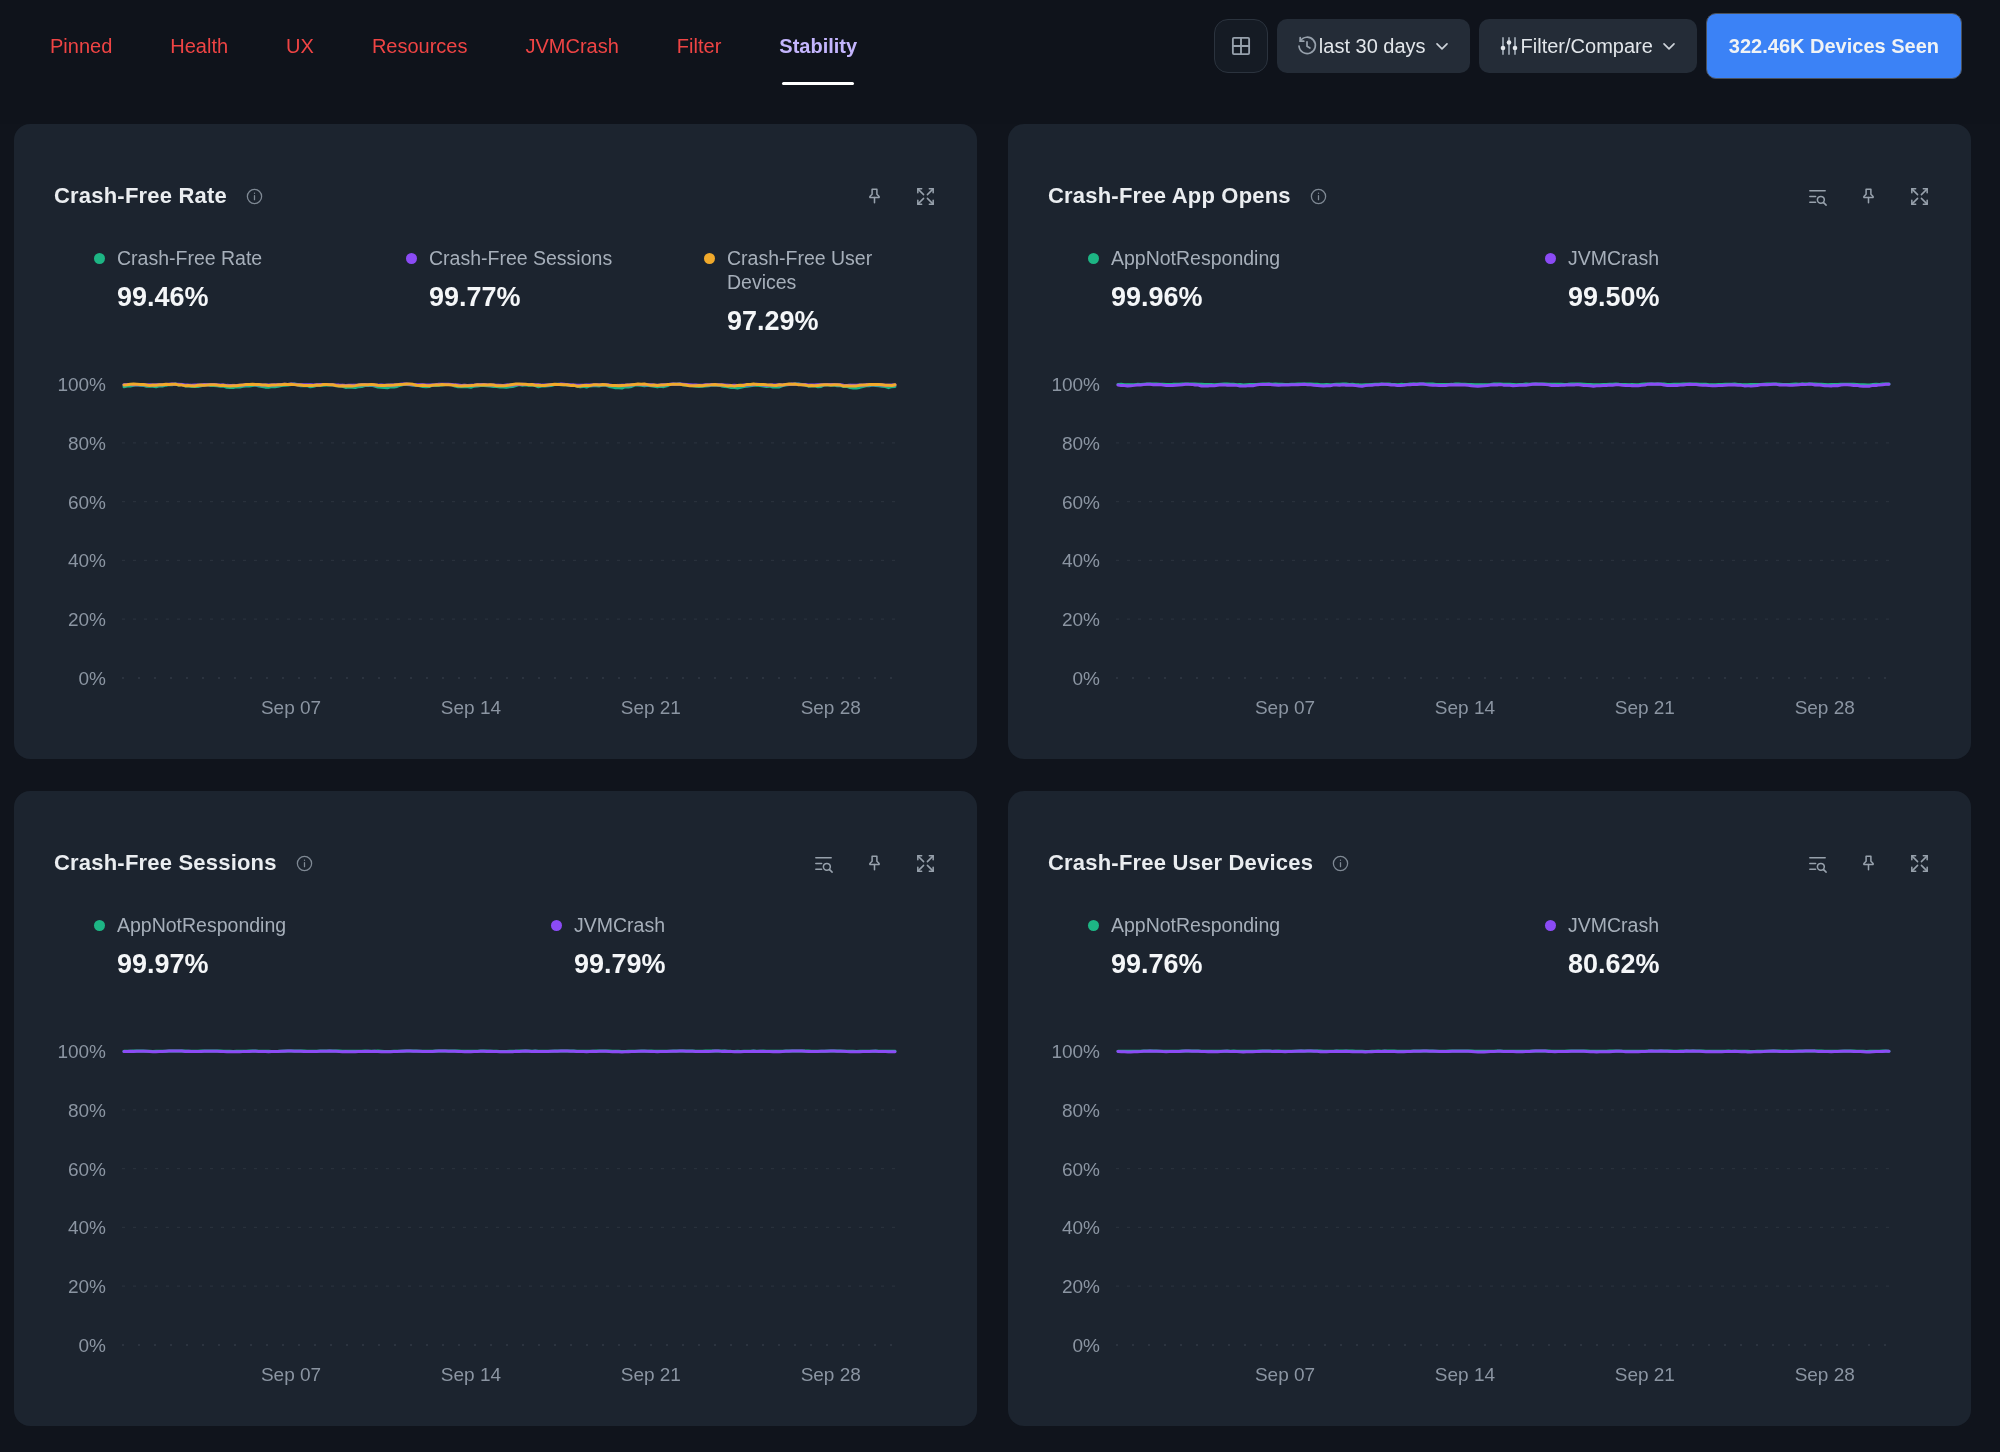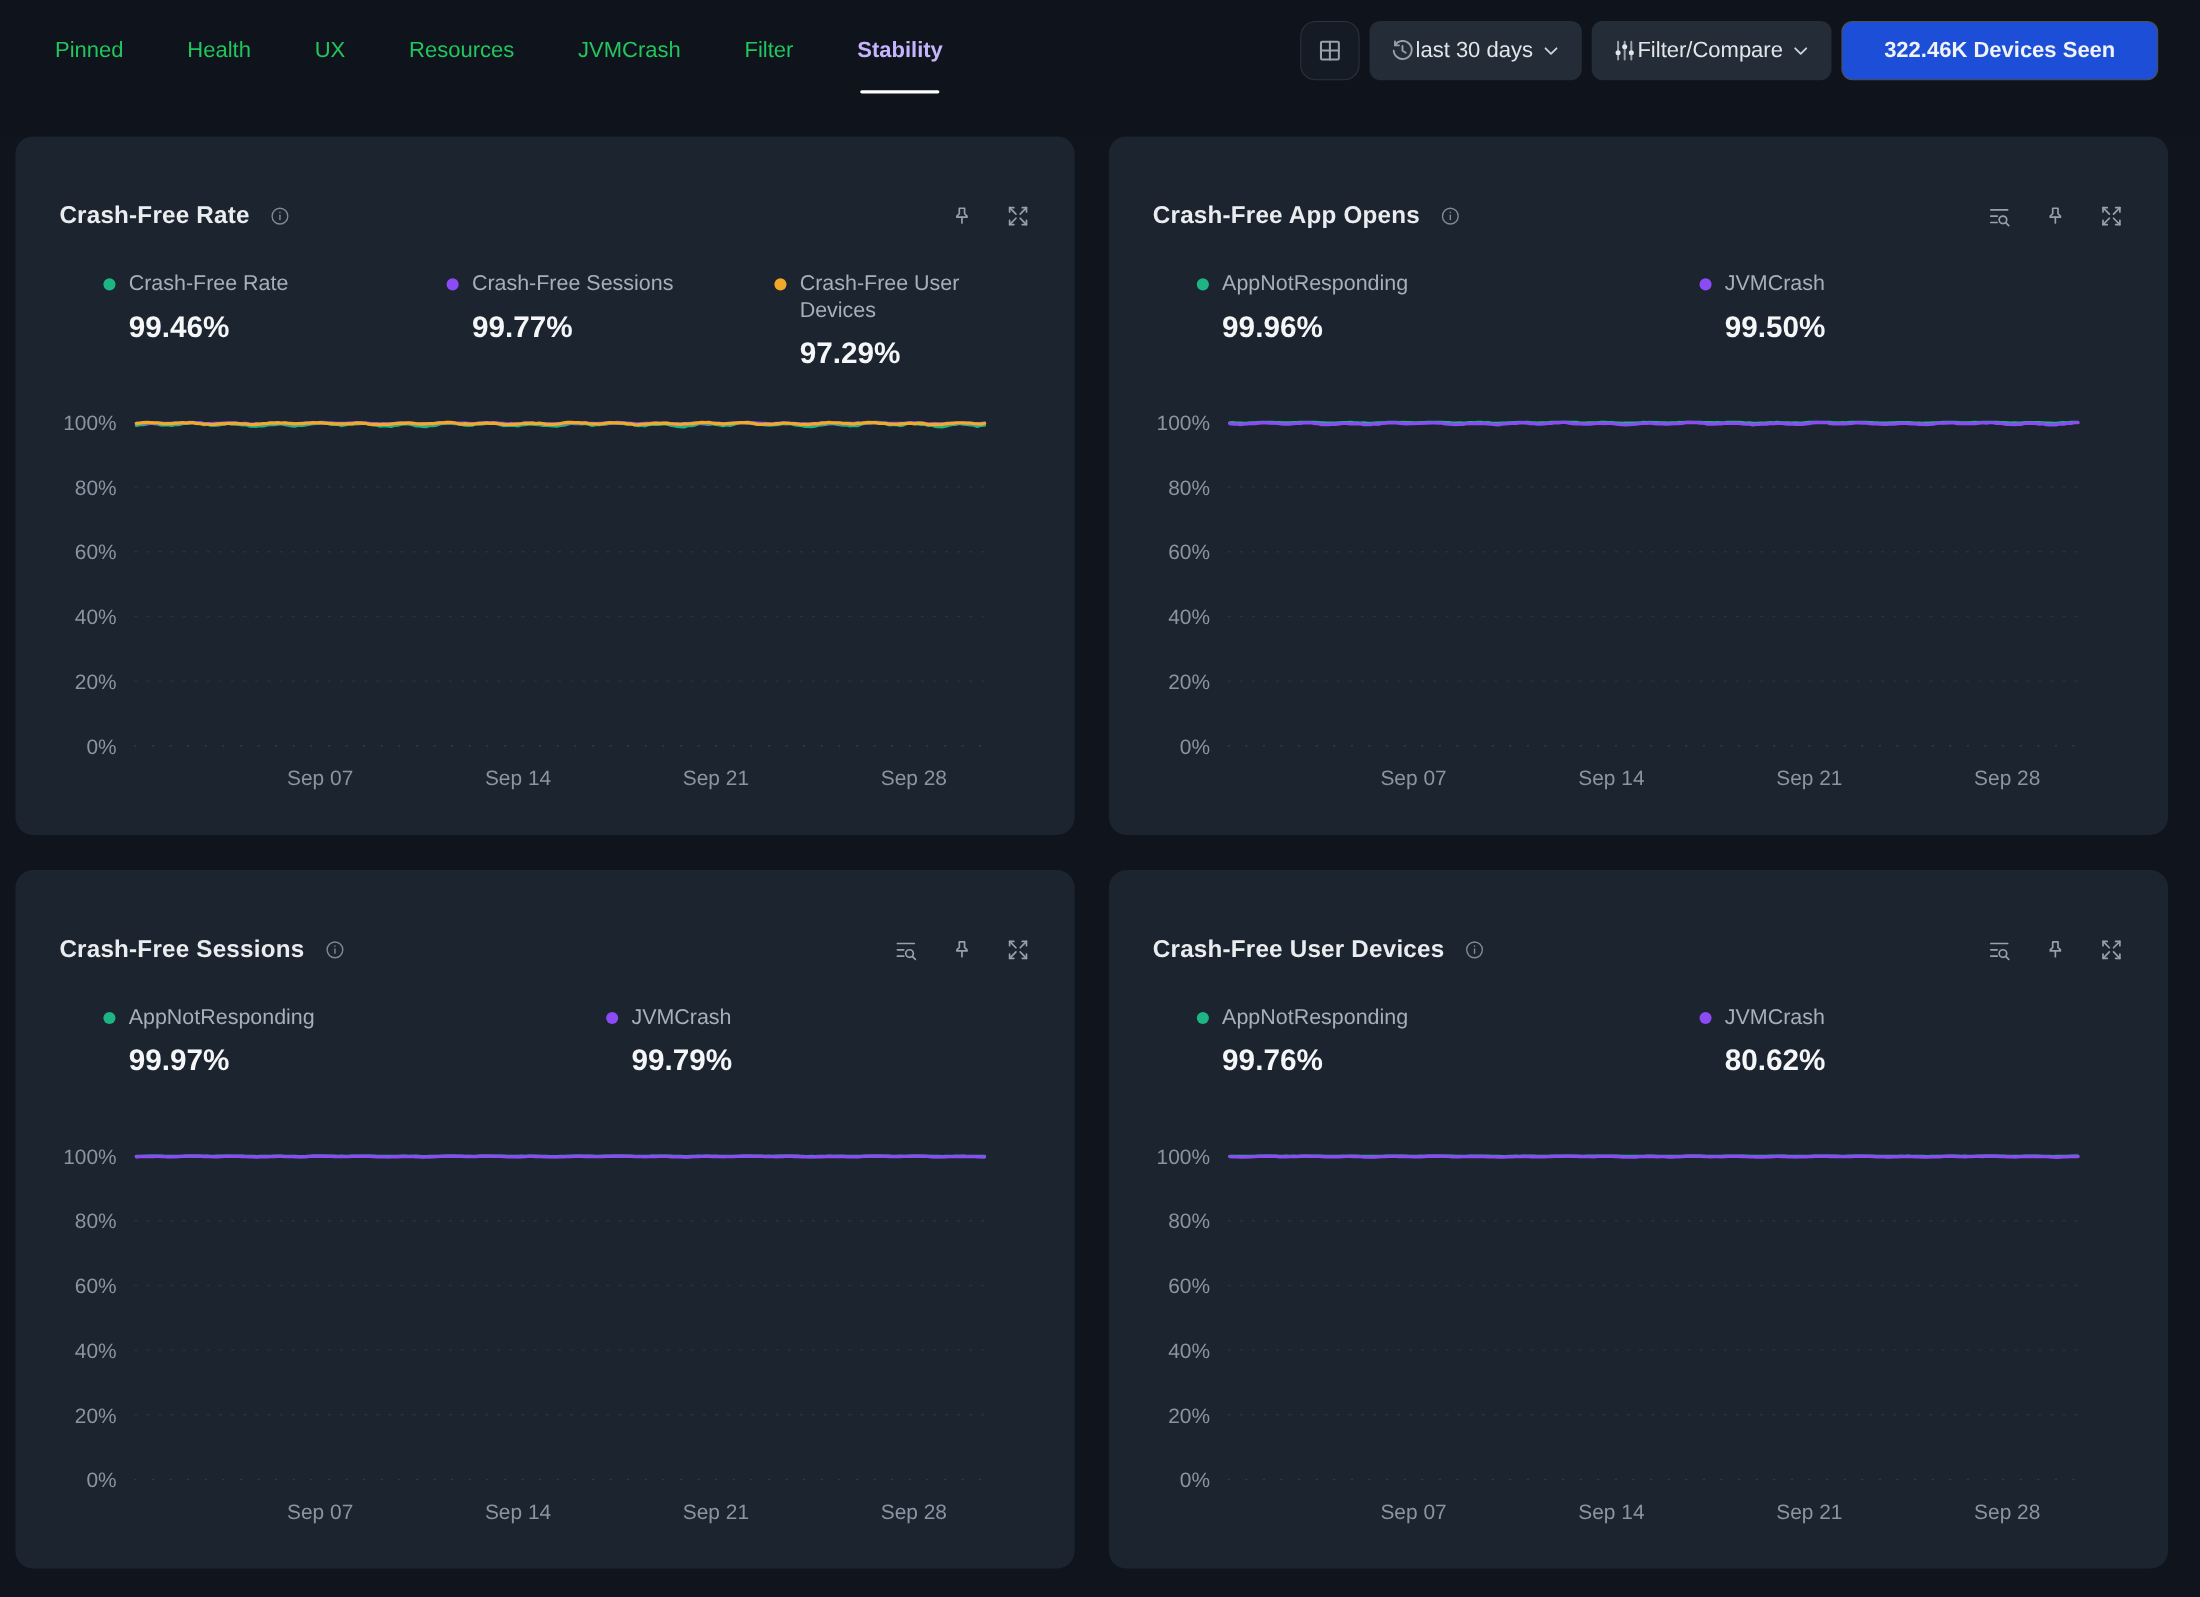--- a/index.html
+++ b/index.html
@@ -7,37 +7,37 @@
   body {
     background:#10141c;
     font-family:"Liberation Sans", sans-serif;
     color:#dfe3e8;
     overflow:hidden;
     position:relative;
   }
   
   .topbar { position:absolute; left:0; top:0; width:2000px; height:124px; background:#0f131b; }
   .nav { position:absolute; left:50px; top:27px; display:flex; gap:58px; }
-  .tab { position:relative; font-size:20px; color:#22c55e; font-weight:500; line-height:38px; cursor:pointer; white-space:nowrap; }
+  .tab { position:relative; font-size:20px; color:#ef4444; font-weight:500; line-height:38px; cursor:pointer; white-space:nowrap; }
   .tab.active { color:#c4b5fd; font-weight:700; }
   .tab.active .underline { position:absolute; left:50%; transform:translateX(-50%); bottom:-20px; width:72px; height:3px; background:#ffffff; border-radius:2px; display:block;}
   .tab .underline { display:none; }
   .controls { position:absolute; right:38px; top:19px; height:54px; display:flex; align-items:center; gap:9px; }
   .iconbtn {
     width:54px; height:54px; border:1px solid #2b333e; border-radius:14px;
     display:flex; align-items:center; justify-content:center; color:#aab3bd; background:#151b24; cursor:pointer;
   }
   .pill {
     height:54px; background:#242c37; border-radius:10px; display:flex; align-items:center;
     gap:0; padding:0 18px; font-size:20px; color:#e2e6ea; cursor:pointer; white-space:nowrap;
   }
   .pill .chev { margin-left:6px; color:#cdd3d9; display:flex; }
   .badge {
-    height:54px; background:#1d4ed8; border:1px solid #4a525d; border-radius:10px;
-    display:flex; align-items:center; padding:0 38px; font-size:20px; font-weight:600; color:#f0f3f5; white-space:nowrap;
+    height:66px; background:#3b82f6; border:1px solid #4a525d; border-radius:10px;
+    display:flex; align-items:center; padding:0 22px; font-size:20px; font-weight:600; color:#f0f3f5; white-space:nowrap;
   }
   
   .cards {
     position:absolute; left:14px; top:124px;
     display:grid; grid-template-columns:963px 963px; grid-template-rows:635px 635px; gap:32px 31px;
   }
   .card {
     background:#1c242f; border-radius:16px; padding:16px 40px; position:relative; overflow:hidden;
   }
   .card-head { margin-top:34px; height:44px; display:flex; align-items:center; justify-content:space-between; }

